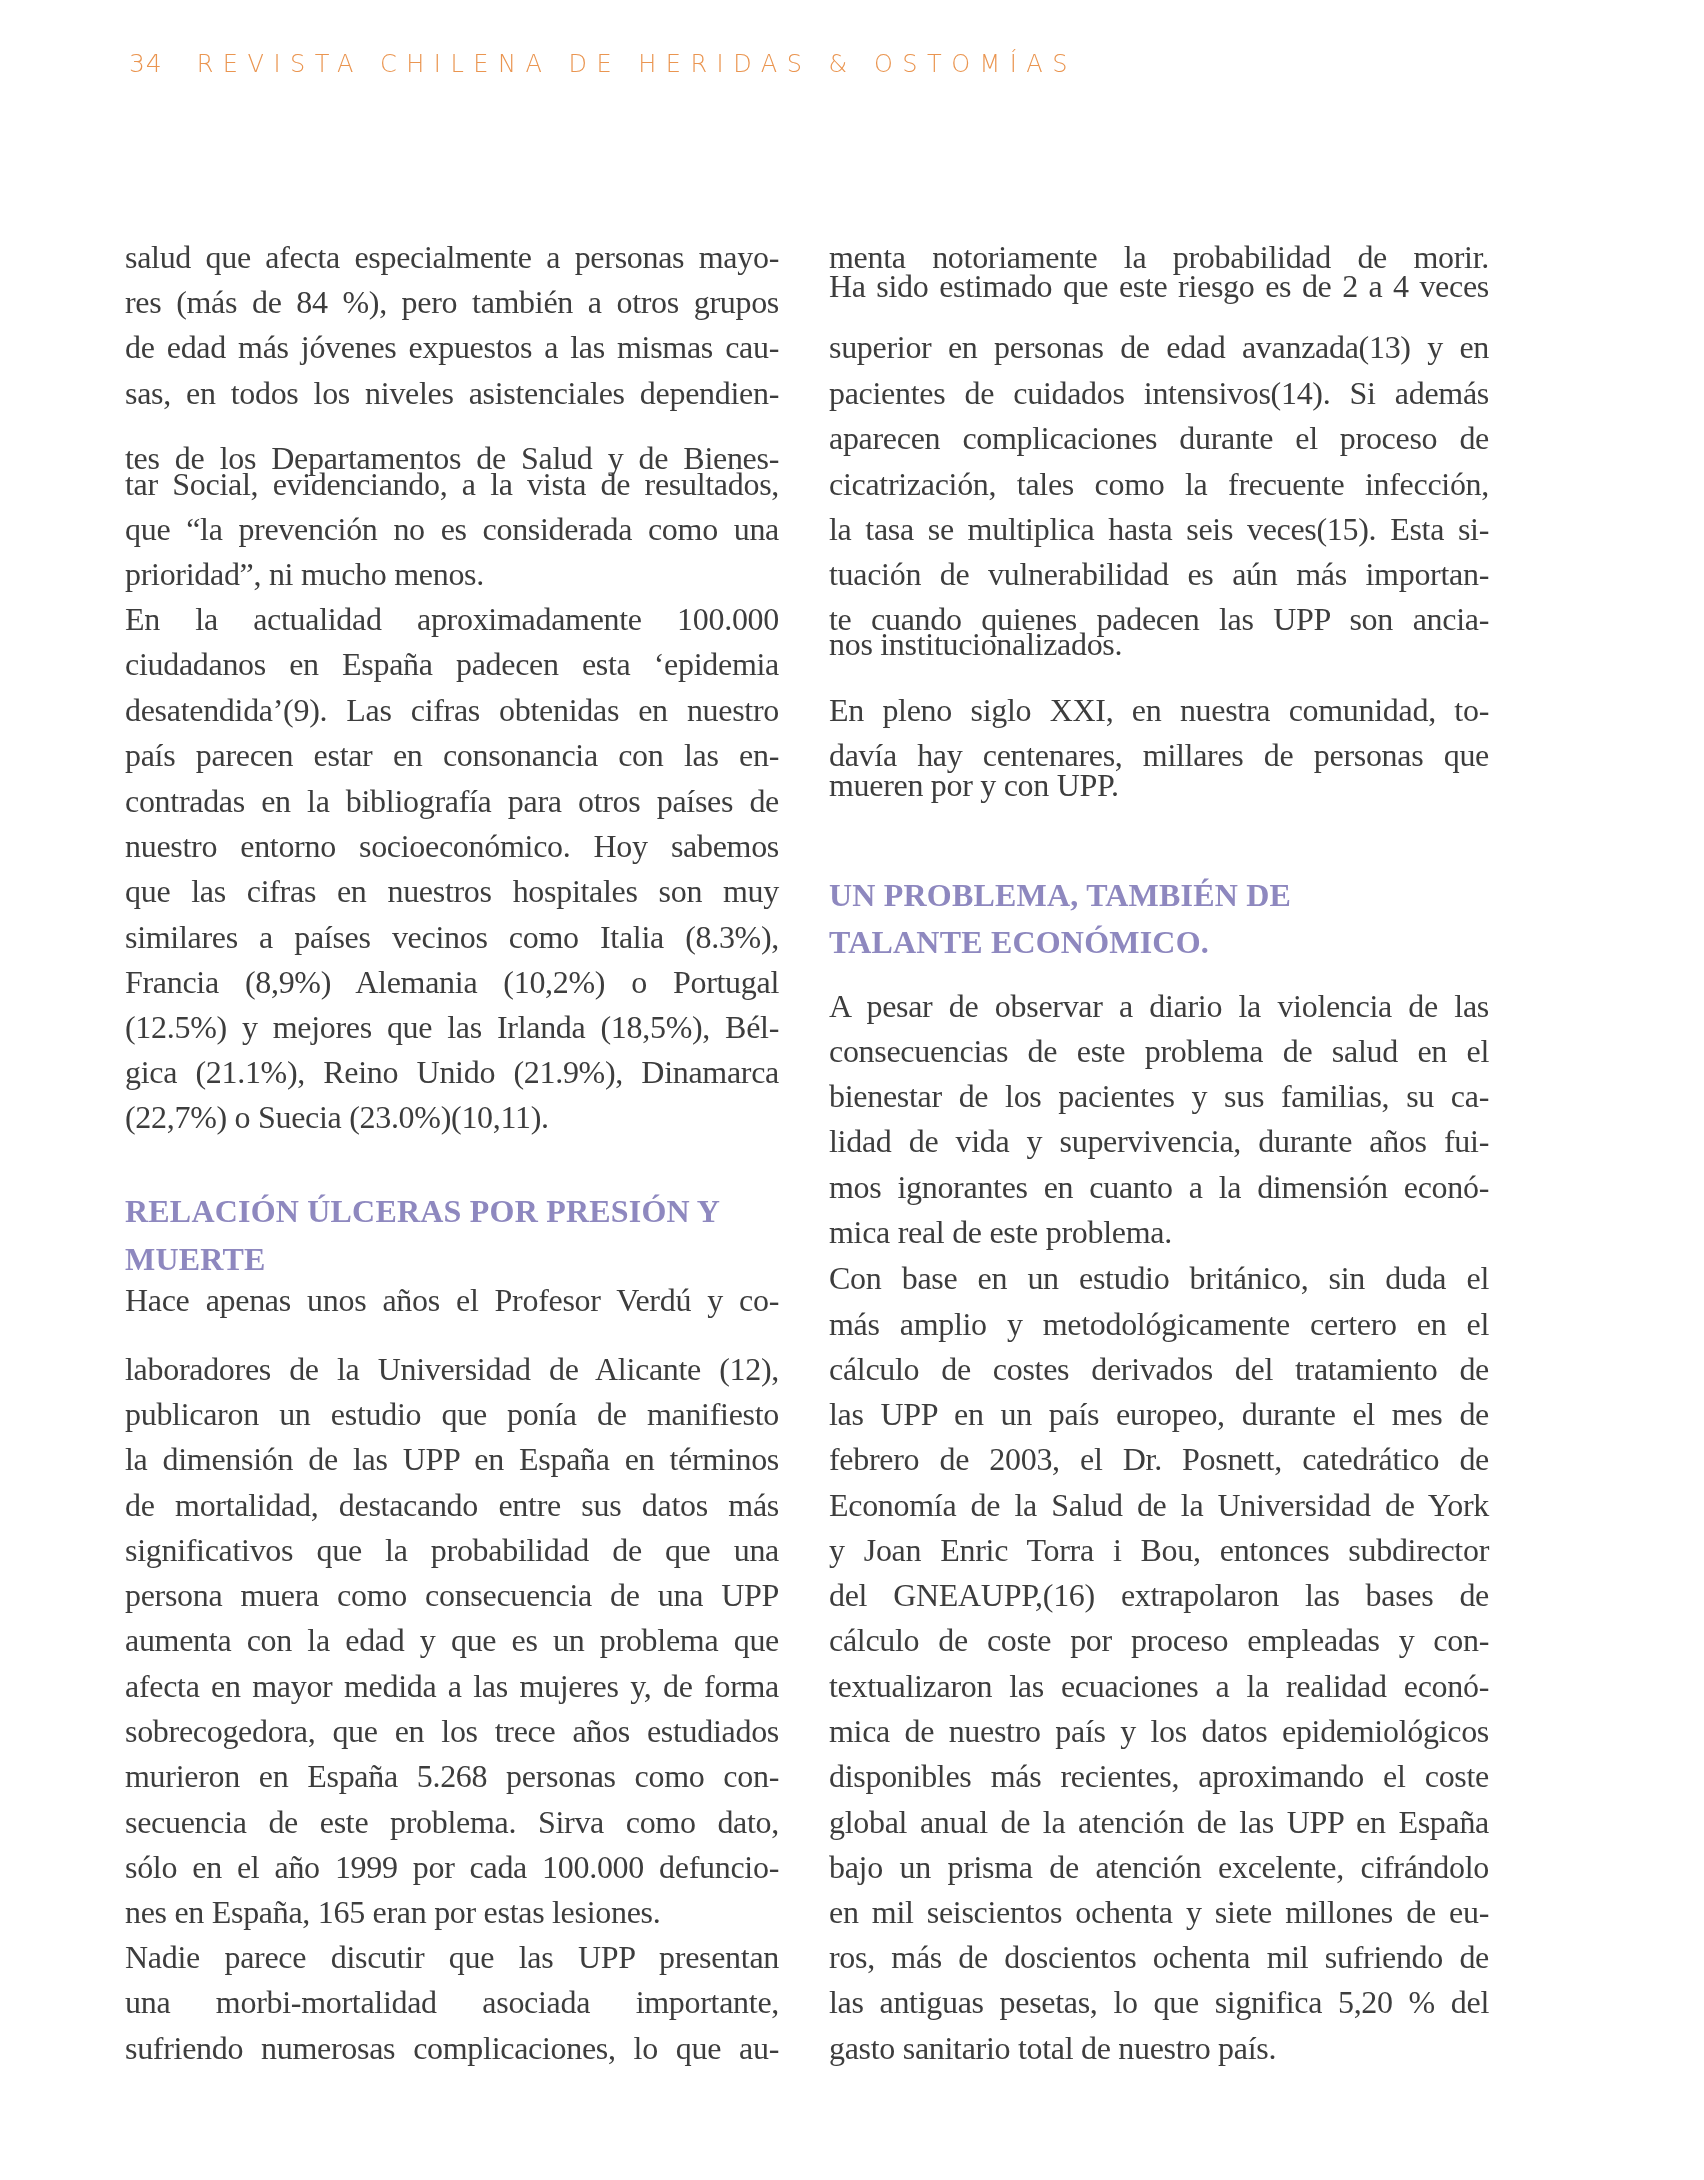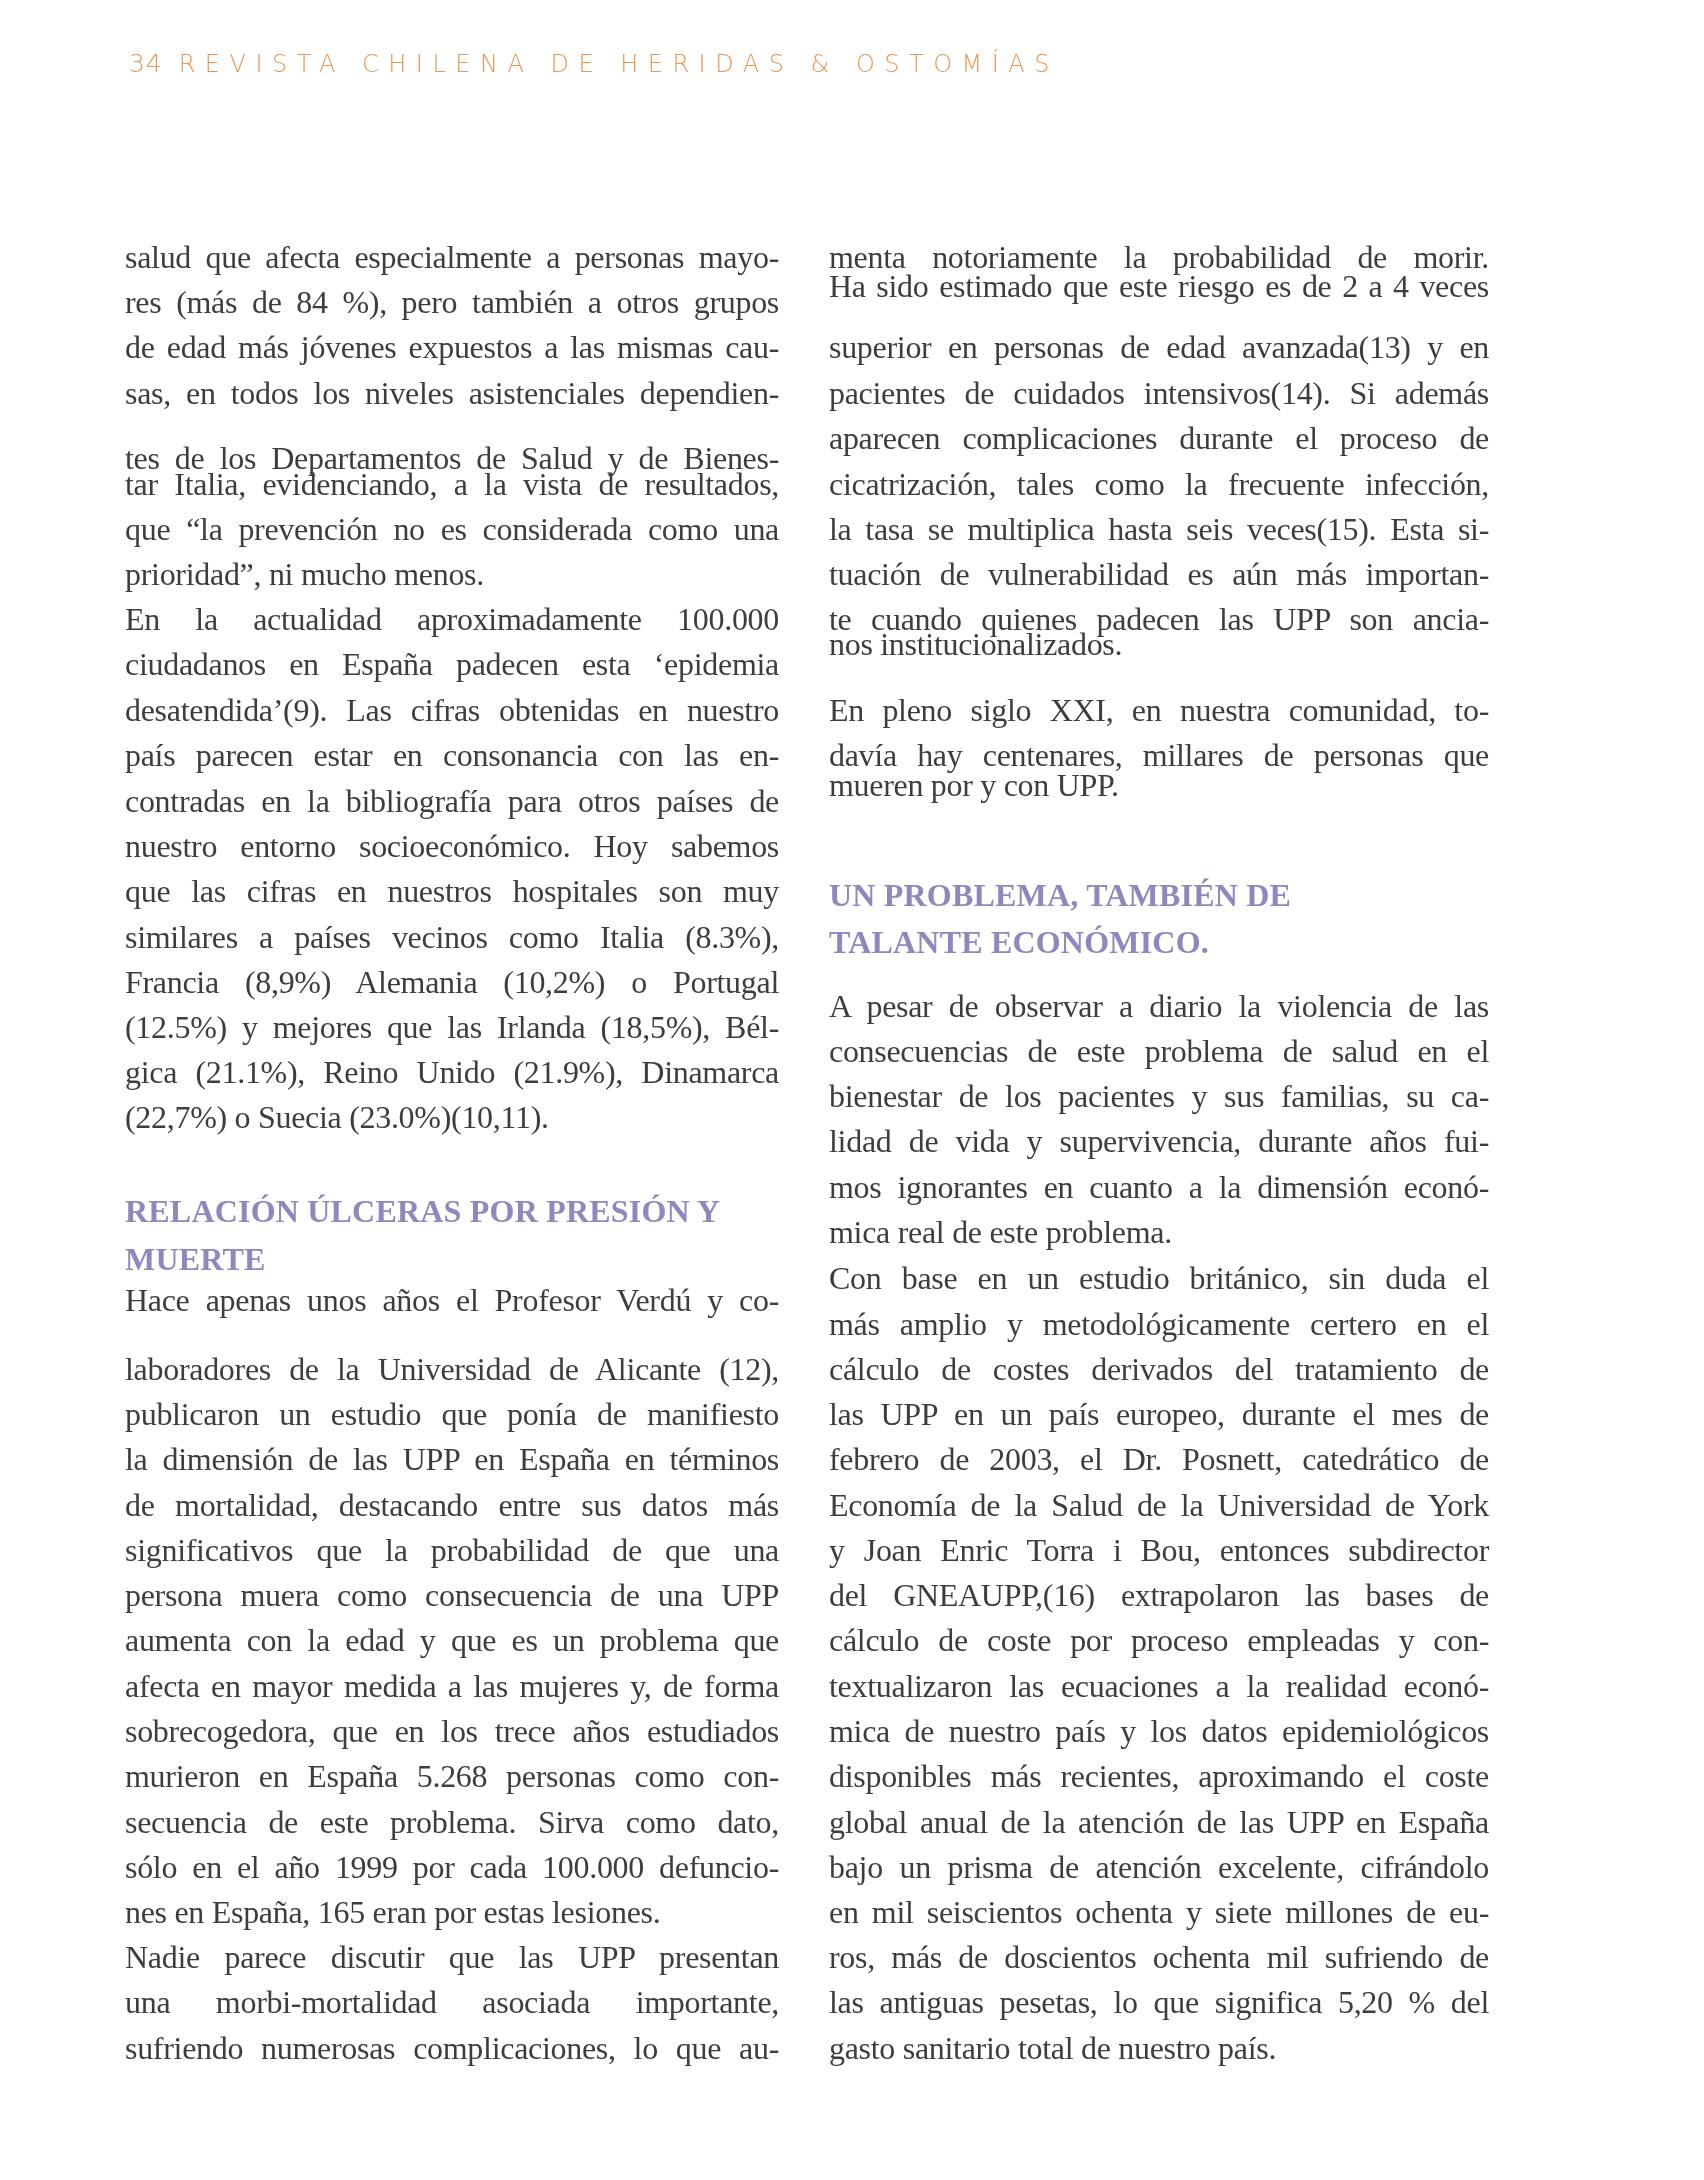--- a/index.html
+++ b/index.html
@@ -2,21 +2,21 @@
 <html style="font-size:13.6px"><head>
   <meta charset="utf-8">
   <style>
     html, body { margin: 0; padding: 0; background: #ffffff; }
     body { width: 1704px; height: 2181px; position: relative; overflow: hidden; }
     .page { position: absolute; left: 0; top: 0; width: 1704px; height: 2181px; background: #ffffff; }
 
     .running-header { position: absolute; left: 129px; top: 48px; height: 31px;
       font-family: "DejaVu Sans", sans-serif; font-weight: 300; font-size: 25px; line-height: 31px;
       color: #ea9550; white-space: nowrap; }
-    .running-header .pnum { display: inline-block; letter-spacing: 0.9px; margin-right: 16px; text-align: center; }
+    .running-header .pnum { display: inline-block; letter-spacing: 0.9px; margin-right: 34px; text-align: center; }
     .running-header .jtitle { display: inline-block; letter-spacing: 9.5px; font-size: 24px; }
 
     .col { position: absolute; top: 0; }
     .col-1 { left: 125px; width: 654px; }
     .col-2 { left: 829px; width: 660px; }
 
     .line { position: absolute; left: 0; right: 0; height: 45px;
       font-family: "Liberation Serif", serif; font-size: 32px; line-height: 45px;
       color: #3d3d3d; white-space: nowrap; overflow: visible;
       text-align: justify; text-align-last: justify; letter-spacing: -0.3px; }
@@ -35,21 +35,21 @@
     <span class="pnum">34</span><span class="jtitle">REVISTA CHILENA DE HERIDAS &amp; OSTOMÍAS</span>
   </div>
 
   <div class="col col-1">
     <div>
       <div class="line" style="top:235px">salud que afecta especialmente a personas mayo-</div>
       <div class="line" style="top:280px">res (más de 84 %), pero también a otros grupos</div>
       <div class="line" style="top:325px">de edad más jóvenes expuestos a las mismas cau-</div>
       <div class="line" style="top:371px">sas, en todos los niveles asistenciales dependien-</div>
       <div class="line" style="top:436px">tes de los Departamentos de Salud y de Bienes-</div>
-      <div class="line" style="top:462px">tar Italia, evidenciando, a la vista de resultados,</div>
+      <div class="line" style="top:462px">tar Social, evidenciando, a la vista de resultados,</div>
       <div class="line" style="top:507px">que “la prevención no es considerada como una</div>
       <div class="line last" style="top:552px">prioridad”, ni mucho menos.</div>
     </div>
     <div>
       <div class="line" style="top:597px">En la actualidad aproximadamente 100.000</div>
       <div class="line" style="top:642px">ciudadanos en España padecen esta ‘epidemia</div>
       <div class="line" style="top:688px">desatendida’(9). Las cifras obtenidas en nuestro</div>
       <div class="line" style="top:733px">país parecen estar en consonancia con las en-</div>
       <div class="line" style="top:779px">contradas en la bibliografía para otros países de</div>
       <div class="line" style="top:824px">nuestro entorno socioeconómico. Hoy sabemos</div>

